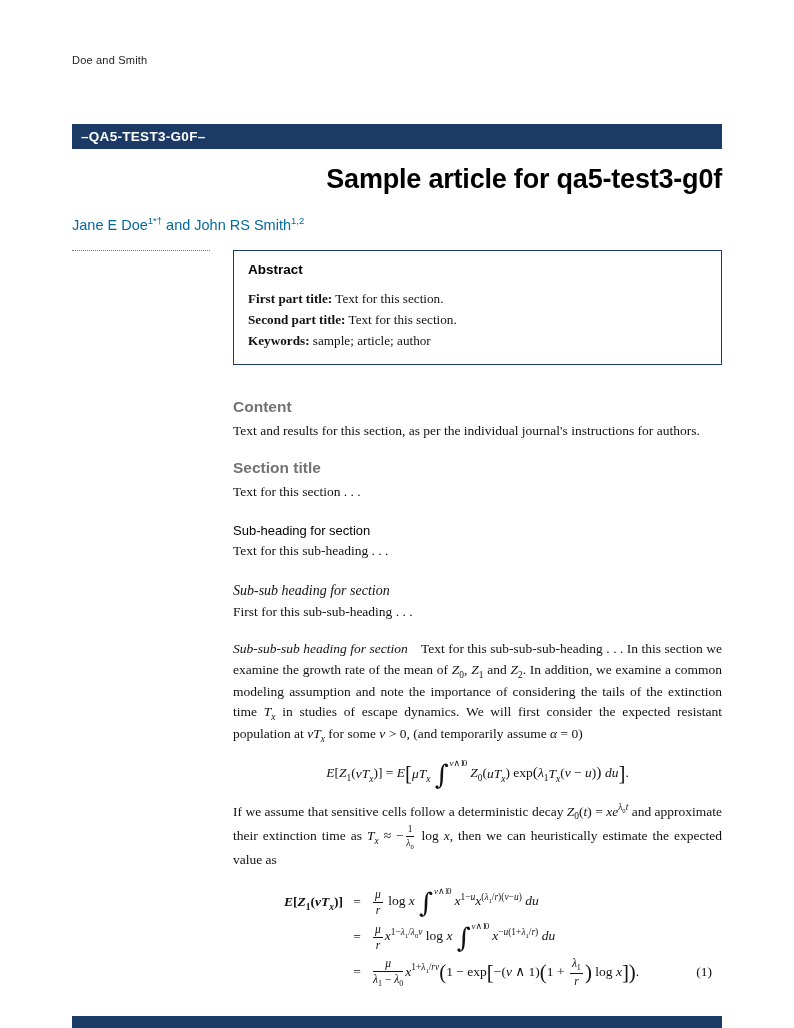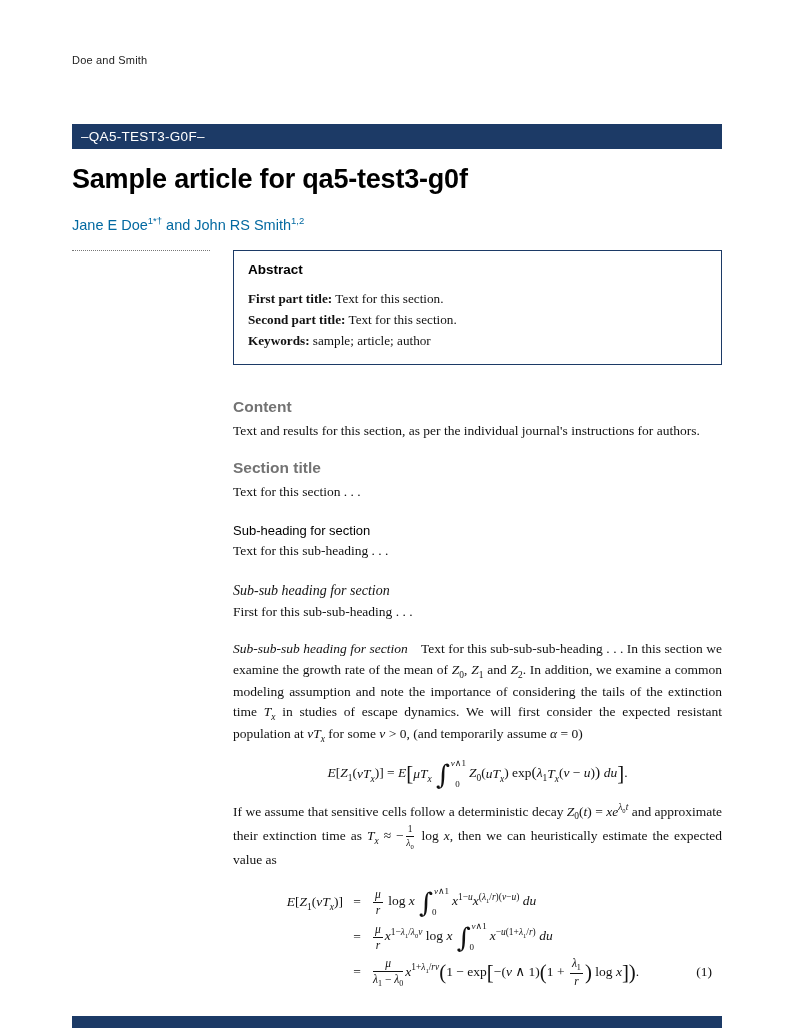--- a/index.html
+++ b/index.html
@@ -13,26 +13,26 @@
   .margins { padding:54px 72px 0 72px; }
 
   .running-head {
     font-family:"Liberation Sans","DejaVu Sans",sans-serif;
     font-size:11px; color:#222; letter-spacing:0.2px;
   }
   .banner {
     margin-top:58px; height:25px; background:#1c3a66; color:#fff;
     display:flex; align-items:center; padding-left:9px;
     font-family:"Liberation Sans","DejaVu Sans",sans-serif;
-    font-weight:normal; font-size:13.5px; letter-spacing:0.3px;
+    font-weight:bold; font-size:13.5px; letter-spacing:0.3px;
   }
   .title {
     margin-top:15px;
     font-family:"Liberation Sans","DejaVu Sans",sans-serif;
-    font-weight:700; font-size:27px; color:#000; letter-spacing:-0.2px;
+    font-weight:700; font-size:27px; color:#000; letter-spacing:-0.2px;text-align:right;
   }
   .authors {
     margin-top:20px;
     font-family:"Liberation Sans","DejaVu Sans",sans-serif;
     font-size:14.5px; color:#0369a1;
   }
   .authors sup { font-size:9.5px; }
 
   .meta-row { display:flex; margin-top:17px; align-items:flex-start; }
   .sidebar {
@@ -75,29 +75,29 @@
   .eq { font-size:13.5px; text-align:center; margin:13px 0 11px 0; }
   .frac {
     display:inline-block; vertical-align:middle; text-align:center;
     font-size:11.5px; line-height:1.15; margin:0 2px;
   }
   .frac .fn { display:block; border-bottom:1px solid #111; padding:0 2px 1px 2px; }
   .frac .fd { display:block; padding-top:1px; }
   .frac.sm { font-size:9.5px; }
   .intw { display:inline-flex; align-items:center; vertical-align:middle; margin:0 3px 0 4px; }
   .int { font-size:27px; line-height:0.95; font-family:"DejaVu Serif",serif; }
-  .lims { display:inline-flex; flex-direction:column; justify-content:space-between; height:30px; font-size:9px; margin-left:1px; line-height:1; }
+  .lims { display:inline-flex; flex-direction:row; justify-content:space-between; height:30px; font-size:9px; margin-left:1px; line-height:1; }
   .lims .ul { position:relative; top:0; }
   .lims .ll { position:relative; bottom:0; margin-left:-2px; }
   .dm { font-size:1.15em; }
   .db { font-size:1.55em; line-height:1; vertical-align:-0.13em; }
 
   .eqalign { margin-top:14px; padding-left:34px; position:relative; font-size:13.5px; }
   .eqrow { display:flex; align-items:center; min-height:35px; }
-  .eqrow .lhs { display:inline-block; width:76px; text-align:right; }
+  .eqrow .lhs { display:inline-block; width:76px; text-align:right;font-weight:bold; }
   .eqrow .eqs { display:inline-block; width:28px; text-align:center; }
   .eqrow .rhs { display:inline-block; white-space:nowrap; }
   .eqrow .eqnum { margin-left:auto; padding-right:10px; }
 
   .footer-bar {
     position:absolute; bottom:0; left:72px; width:650px; height:12px;
     background:#1c3a66;
   }
 </style>
 </head>

